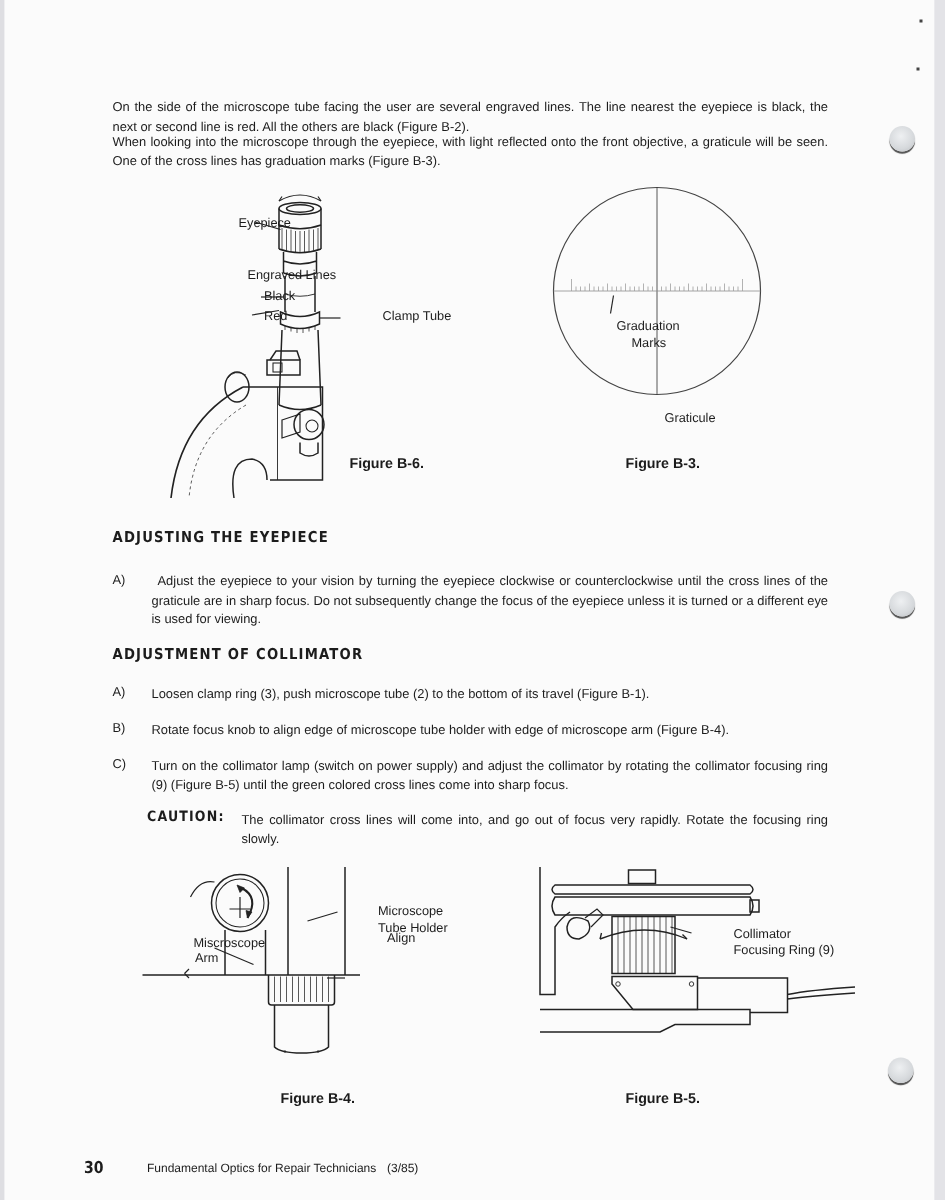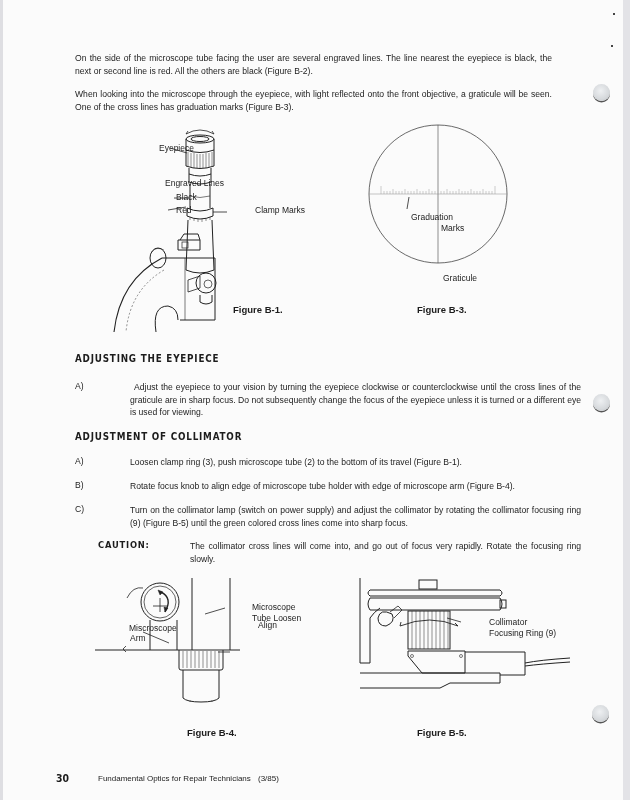--- a/index.html
+++ b/index.html
@@ -5,21 +5,21 @@
   html, body { margin:0; padding:0; }
   body { width:630px; height:800px; background:#e9e9ec; position:relative; overflow:hidden;
          font-family:"Liberation Sans", sans-serif; color:#1c1c1c; }
   .page { position:absolute; left:3px; top:0; width:620px; height:800px; background:#fbfbfb; }
   .edge-right { position:absolute; left:623px; top:0; width:7px; height:800px; background:#e3e3e7; }
   .edge-left { position:absolute; left:0; top:0; width:3px; height:800px; background:#dedee2; }
   .para { position:absolute; left:75px; width:477px; font-size:8.6px; line-height:12.5px; text-align:justify; }
   .heading { position:absolute; left:75px; font-size:10px; font-weight:bold; letter-spacing:0.9px;
              font-family:"DejaVu Sans", sans-serif; transform:scaleX(0.88); transform-origin:left; }
   .item-label { position:absolute; left:75px; font-size:8.6px; }
-  .item-text { position:absolute; left:101px; width:451px; font-size:8.6px; line-height:12.5px; text-align:justify;margin-left:29px; }
+  .item-text { position:absolute; left:101px; width:451px; font-size:8.6px; line-height:12.5px; text-align:justify; }
   .caption { position:absolute; font-size:9.5px; font-weight:bold; }
   .lbl { position:absolute; font-size:8.5px; line-height:11px; white-space:nowrap;margin-left:26px; }
   .hole { position:absolute; width:17px; height:17px; border-radius:50%;
           background:radial-gradient(circle at 45% 40%, #eef0f2 0%, #d6d9dc 60%, #b9bcc0 100%);
           box-shadow:0 1.5px 0.5px #555; }
   .dot { position:absolute; width:2px; height:2px; background:#444; }
   svg { position:absolute; overflow:visible; }
   .footer-num { position:absolute; left:56px; top:772px; font-size:11px; font-weight:bold;
                 font-family:"DejaVu Sans", sans-serif; transform:scaleX(0.85); transform-origin:left; }
   .footer-title { position:absolute; left:72px; top:774px; font-size:8px;padding-left:26px; }
@@ -31,21 +31,21 @@
 <div class="edge-left"></div>
 <div class="page"></div>
 <div class="edge-right"></div>
 
 <div class="dot" style="left:613px;top:13px;"></div>
 <div class="dot" style="left:611px;top:45px;"></div>
 <div class="hole" style="left:593px;top:84px;"></div>
 <div class="hole" style="left:593px;top:394px;"></div>
 <div class="hole" style="left:592px;top:705px;"></div>
 
-<div class="para" style="top:52px;">On the side of the microscope tube facing the user are several engraved lines.  The line nearest  the  eyepiece is black, the next or second line is red.  All the others are black  (Figure B-2).</div>
+<div class="para" style="top:65px;">On the side of the microscope tube facing the user are several engraved lines.  The line nearest  the  eyepiece is black, the next or second line is red.  All the others are black  (Figure B-2).</div>
 <div class="para" style="top:88px;">When looking into the microscope through the eyepiece,  with light reflected onto the front objective,  a graticule will be seen.  One of the cross lines has graduation marks  (Figure B-3).</div>
 
 <svg style="left:100px;top:120px;" width="200" height="215" viewBox="0 0 200 215" fill="none" stroke="#222" stroke-width="1">
 
   <path d="M86 14 Q100 6 114 14" stroke-width="0.8"></path>
   <path d="M86 14 l2 -3 M114 14 l-2 -3" stroke-width="0.8"></path>
 
   <ellipse cx="100" cy="19" rx="14" ry="4"></ellipse>
   <ellipse cx="100" cy="19" rx="9" ry="2.5"></ellipse>
 
@@ -96,37 +96,37 @@
 <svg style="left:174px;top:197px;" width="20" height="6">
     <path d="M0 1 L15 1" stroke="#222" stroke-width="0.8"></path>
   </svg>
 <div class="lbl" style="left:150px;top:205px;">Red</div>
 <svg style="left:168px;top:206px;" width="20" height="8">
     <path d="M0 4 L18 1" stroke="#222" stroke-width="0.8"></path>
   </svg>
 <svg style="left:213px;top:211px;" width="16" height="4">
     <path d="M0 1 L14 1" stroke="#222" stroke-width="0.8"></path>
   </svg>
-<div class="lbl" style="left:229px;top:205px;">Clamp Marks</div>
-<div class="caption" style="left:233px;top:304px;">Figure B-1.</div>
+<div class="lbl" style="left:229px;top:205px;">Clamp Tube</div>
+<div class="caption" style="left:233px;top:304px;">Figure B-6.</div>
 
 <svg style="left:368px;top:124px;" width="140" height="140" viewBox="0 0 140 140" fill="none" stroke="#444" stroke-width="0.8">
   <circle cx="70" cy="70" r="69"></circle>
   <path d="M70 1 V139" stroke-width="0.6"></path>
   <path d="M1 70 H139" stroke-width="0.5" stroke="#888"></path>
   <g stroke="#999" stroke-width="0.5">
     <path d="M13 70 V62 M127 70 V62"></path>
     <path id="ticks" d="M16 70 V67 M19 70 V67 M22 70 V67 M25 70 V65 M28 70 V67 M31 70 V67 M34 70 V67 M37 70 V65 M40 70 V67 M43 70 V67 M46 70 V67 M49 70 V65 M52 70 V67 M55 70 V67 M58 70 V67 M61 70 V65 M64 70 V67 M67 70 V67 M73 70 V67 M76 70 V67 M79 70 V65 M82 70 V67 M85 70 V67 M88 70 V67 M91 70 V65 M94 70 V67 M97 70 V67 M100 70 V67 M103 70 V65 M106 70 V67 M109 70 V67 M112 70 V67 M115 70 V65 M118 70 V67 M121 70 V67 M124 70 V67"></path>
   </g>
 </svg>
 <svg style="left:406px;top:197px;" width="6" height="14">
     <path d="M3 0 L1 12" stroke="#222" stroke-width="0.8"></path>
   </svg>
 <div class="lbl" style="left:385px;top:212px;text-align:right;">Graduation</div>
-<div class="lbl" style="left:415px;top:223px;">Marks</div>
+<div class="lbl" style="left:395px;top:223px;">Marks</div>
 <div class="lbl" style="left:417px;top:273px;">Graticule</div>
 <div class="caption" style="left:417px;top:304px;">Figure B-3.</div>
 
 <div class="heading" style="top:353px;">ADJUSTING THE EYEPIECE</div>
 <div class="item-label" style="top:381px;">A)</div>
 <div class="item-text" style="top:381px; left:101px; width:451px; text-indent:4px;">Adjust the eyepiece to your vision by turning the eyepiece clockwise or counterclockwise until the cross lines of the graticule are in sharp focus.  Do not subsequently change the focus of the eyepiece unless it is turned or a different eye is used for viewing.</div>
 
 <div class="heading" style="top:431px;">ADJUSTMENT OF COLLIMATOR</div>
 <div class="item-label" style="top:456px;">A)</div>
 <div class="item-text" style="top:456px;">Loosen clamp ring (3),  push microscope tube (2) to the bottom of its travel  (Figure B-1).</div>
@@ -159,21 +159,21 @@
       <path d="M88 73 V90 M92 73 V90 M96 73 V90 M100 73 V90 M104 73 V90 M108 73 V90 M112 73 V90 M116 73 V90 M120 73 V90 M124 73 V90"></path>
     </g>
 
   <path d="M88 92 V120 Q92 124 106 124 Q120 124 124 120 V92"></path>
   <path d="M95 124 L95 122 M117 124 L117 122" stroke-width="0.5"></path>
 </svg>
 <svg style="left:205px;top:606px;" width="22" height="10">
     <path d="M0 8 L20 2" stroke="#222" stroke-width="0.8"></path>
   </svg>
 <div class="lbl" style="left:226px;top:602px;">Microscope</div>
-<div class="lbl" style="left:226px;top:613px;">Tube Loosen</div>
+<div class="lbl" style="left:226px;top:613px;">Tube Holder</div>
 <div class="lbl" style="left:103px;top:623px;">Miscroscope</div>
 <div class="lbl" style="left:104px;top:633px;">Arm</div>
 <svg style="left:143px;top:630px;" width="30" height="16">
     <path d="M0 2 L26 13" stroke="#222" stroke-width="0.8"></path>
   </svg>
 <svg style="left:218px;top:651px;" width="14" height="4">
     <path d="M0 1 L12 1" stroke="#222" stroke-width="0.8"></path>
   </svg>
 <div class="lbl" style="left:232px;top:620px;">Align</div>
 <div class="caption" style="left:187px;top:727px;">Figure B-4.</div>

